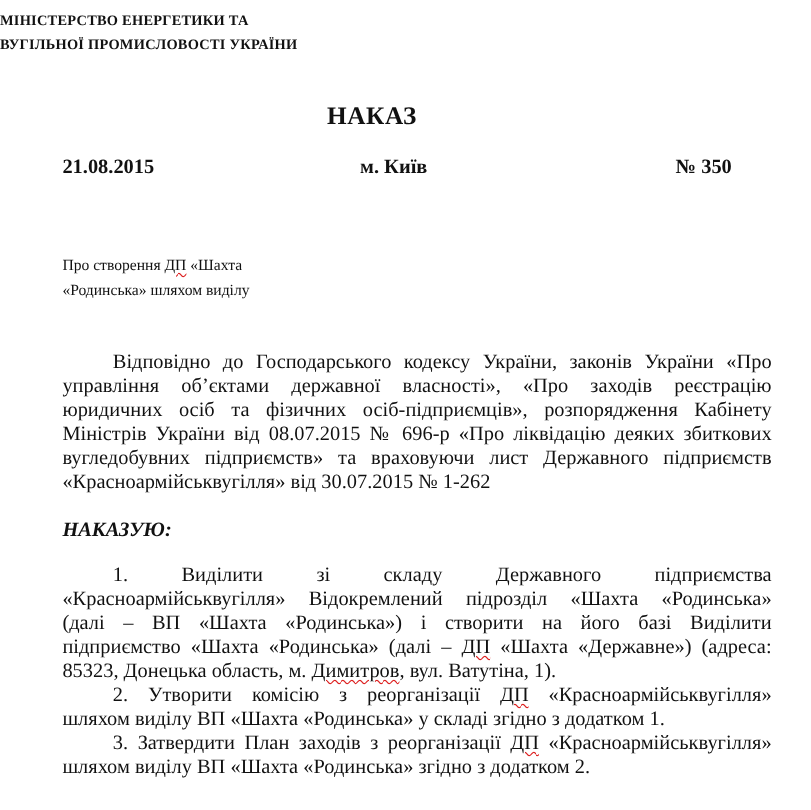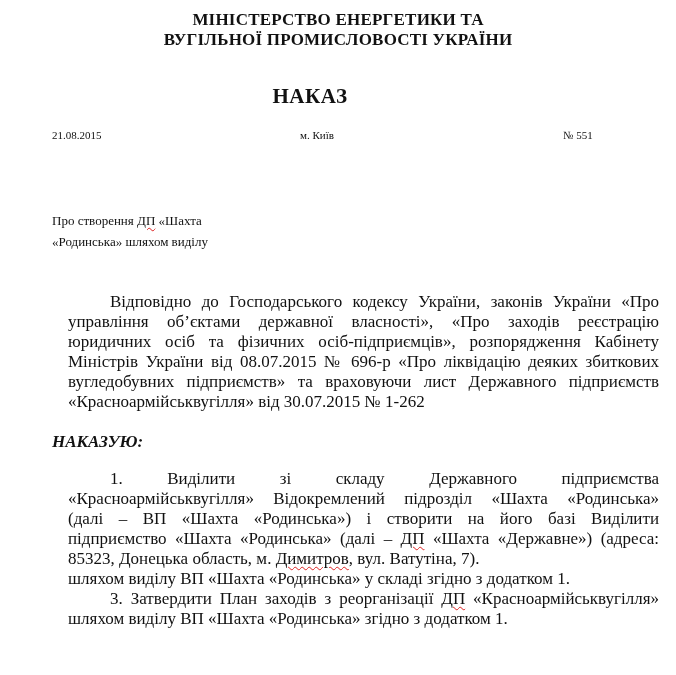--- a/index.html
+++ b/index.html
@@ -1,48 +1,48 @@
 <!DOCTYPE html>
 <html><head>
 <meta charset="utf-8">
 <style>
   html, body { margin: 0; padding: 0; background: #ffffff; }
   body { width: 676px; height: 675px; overflow: hidden; position: relative;
          font-family: "Liberation Serif", "DejaVu Serif", serif; color: #111; }
   .page { position: absolute; left: 0; top: 0; width: 676px; height: 675px; }
-  .hdr { position: absolute; left: 0; width: 676px; text-align: center; font-weight: bold; font-size: 17px; letter-spacing: 0.2px; }
+  .hdr { position: absolute; left: 0; width: 676px; text-align: left; font-weight: bold; font-size: 12px; letter-spacing: 0.2px; }
   .hdr1 { top: 10px; }
   .hdr2 { top: 30px; font-family: Liberation Serif, serif; }
   .title { position: absolute; top: 84px; left: 0; width: 620px; text-align: center; font-weight: bold; font-size: 21px; letter-spacing: 0.5px; }
-  .meta { position: absolute; top: 129px; font-weight: normal; font-size: 11px; }
+  .meta { position: absolute; top: 129px; font-weight: bold; font-size: 17px; }
   .meta.date { left: 52px; }
   .meta.city { left: 300px; }
   .meta.num { left: 563px; }
   .subject { position: absolute; top: 210px; left: 52px; font-size: 13px; line-height: 21px; }
-  .body { position: absolute; left: 52px; width: 591px; font-size: 17px; line-height: 20px; text-align: justify; margin-left: 16px; }
+  .body { position: absolute; left: 52px; width: 591px; font-size: 17px; line-height: 20px; text-align: justify; }
   .body .ln { display: block; text-align: justify; text-align-last: justify; white-space: nowrap; }
   .body .ln.last { text-align-last: left; }
   .body .ln.ind { text-indent: 42px; }
   .p1 { top: 292px; }
   .order-head { position: absolute; top: 432px; left: 52px; font-weight: bold; font-size: 17px; font-style: italic; }
   .p2 { top: 469px; }
   .sq { text-decoration: underline wavy #d22; text-decoration-thickness: 1px; text-underline-offset: 2px; }
 </style>
 </head>
 <body>
 
 <div class="page">
   <div class="hdr hdr1">МІНІСТЕРСТВО  ЕНЕРГЕТИКИ  ТА</div>
   <div class="hdr hdr2">ВУГІЛЬНОЇ ПРОМИСЛОВОСТІ  УКРАЇНИ</div>
 
   <div class="title">НАКАЗ</div>
 
   <div class="meta date">21.08.2015</div>
   <div class="meta city">м. Київ</div>
-  <div class="meta num">№ 551</div>
+  <div class="meta num">№ 350</div>
 
   <div class="subject">
     <div><span>Про створення </span><span class="sq">ДП</span><span> «Шахта</span></div>
     <div>«Родинська» шляхом виділу</div>
   </div>
 
   <div class="body p1">
     <span class="ln ind">Відповідно до Господарського кодексу України, законів України «Про</span>
     <span class="ln">управління об’єктами державної власності», «Про заходів реєстрацію</span>
     <span class="ln">юридичних осіб та фізичних осіб-підприємців», розпорядження Кабінету</span>
@@ -51,20 +51,21 @@
     <span class="ln last">«Красноармійськвугілля» від 30.07.2015 № 1-262</span>
   </div>
 
   <div class="order-head">НАКАЗУЮ:</div>
 
   <div class="body p2">
     <span class="ln ind" style="word-spacing:28px;">1.  Виділити  зі  складу  Державного  підприємства</span>
     <span class="ln">«Красноармійськвугілля» Відокремлений підрозділ «Шахта «Родинська»</span>
     <span class="ln">(далі – ВП «Шахта «Родинська») і створити на його базі Виділити</span>
     <span class="ln"><span>підприємство «Шахта «Родинська» (далі – </span><span class="sq">ДП</span><span> «Шахта «Державне») (адреса:</span></span>
-    <span class="ln last"><span>85323, Донецька область, м. </span><span class="sq">Димитров</span><span>, вул. Ватутіна, 7).</span></span>
+    <span class="ln last"><span>85323, Донецька область, м. </span><span class="sq">Димитров</span><span>, вул. Ватутіна, 1).</span></span>
 
+    <span class="ln ind"><span>2. Утворити комісію з реорганізації </span><span class="sq">ДП</span><span> «Красноармійськвугілля»</span></span>
     <span class="ln last">шляхом виділу ВП «Шахта «Родинська» у складі згідно з додатком 1.</span>
 
     <span class="ln ind"><span>3. Затвердити План заходів з реорганізації </span><span class="sq">ДП</span><span> «Красноармійськвугілля»</span></span>
-    <span class="ln last">шляхом виділу ВП «Шахта «Родинська» згідно з додатком 1.</span>
+    <span class="ln last">шляхом виділу ВП «Шахта «Родинська» згідно з додатком 2.</span>
   </div>
 </div>
 
 </body></html>

